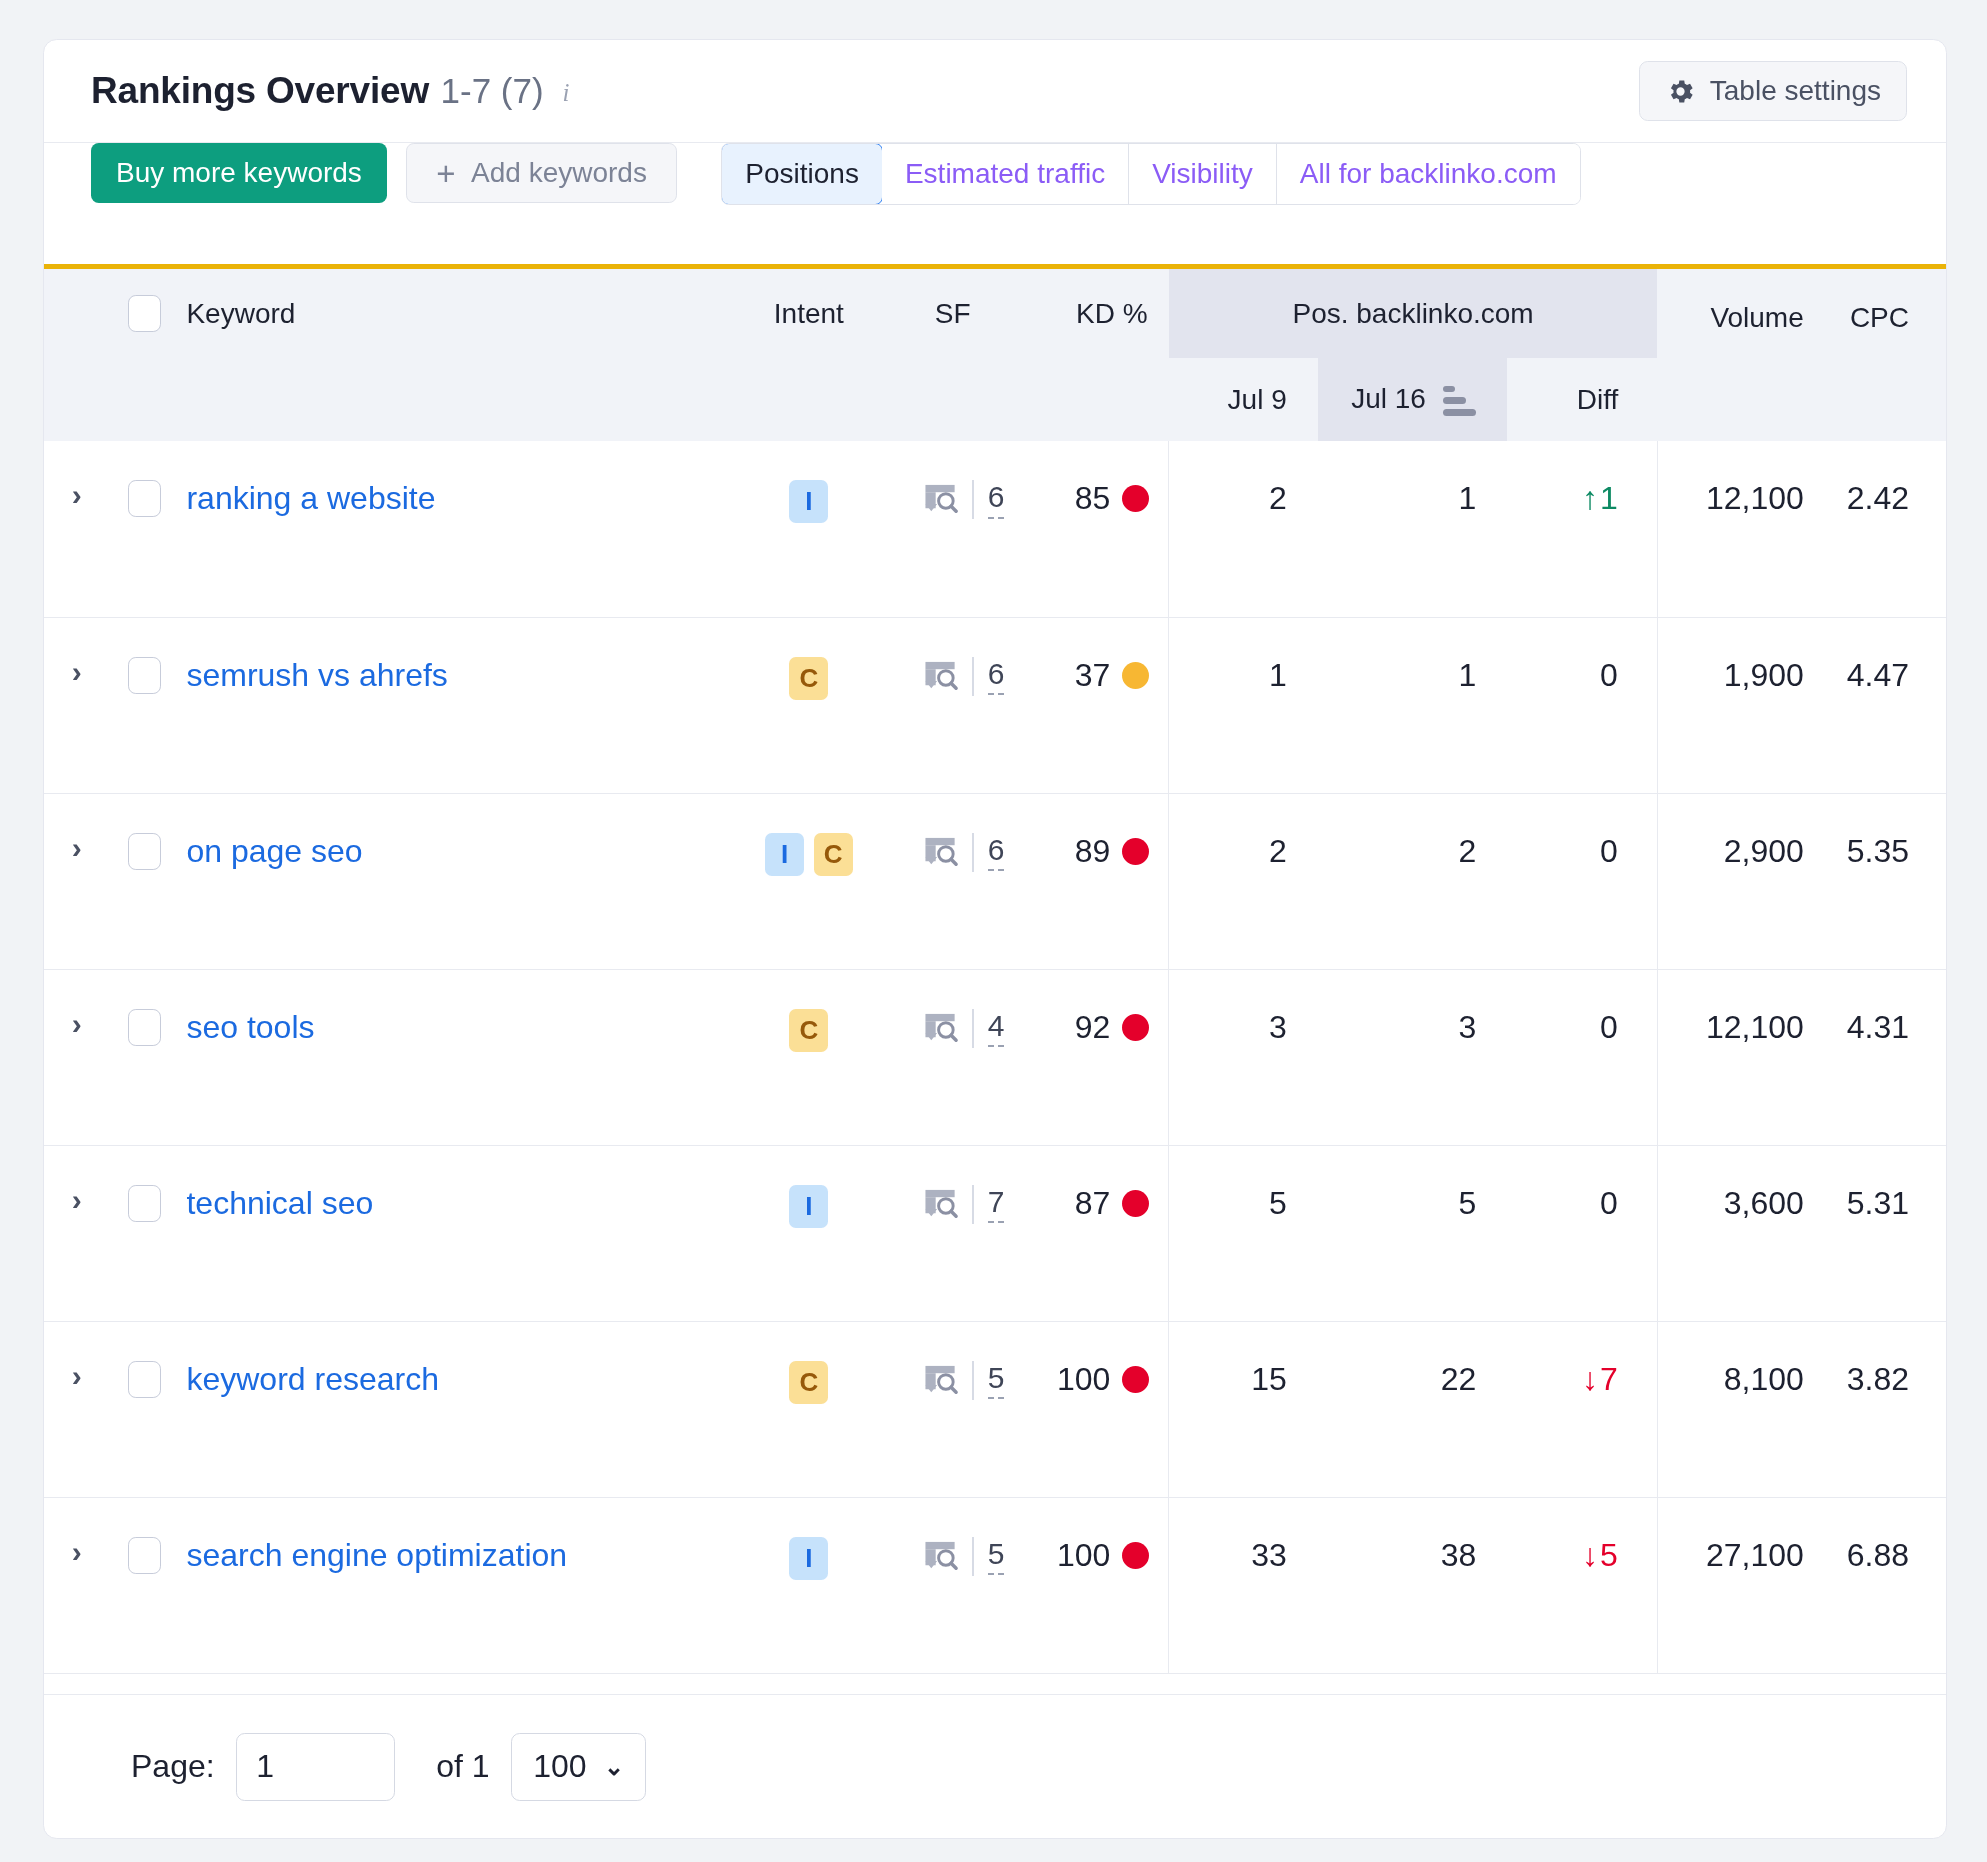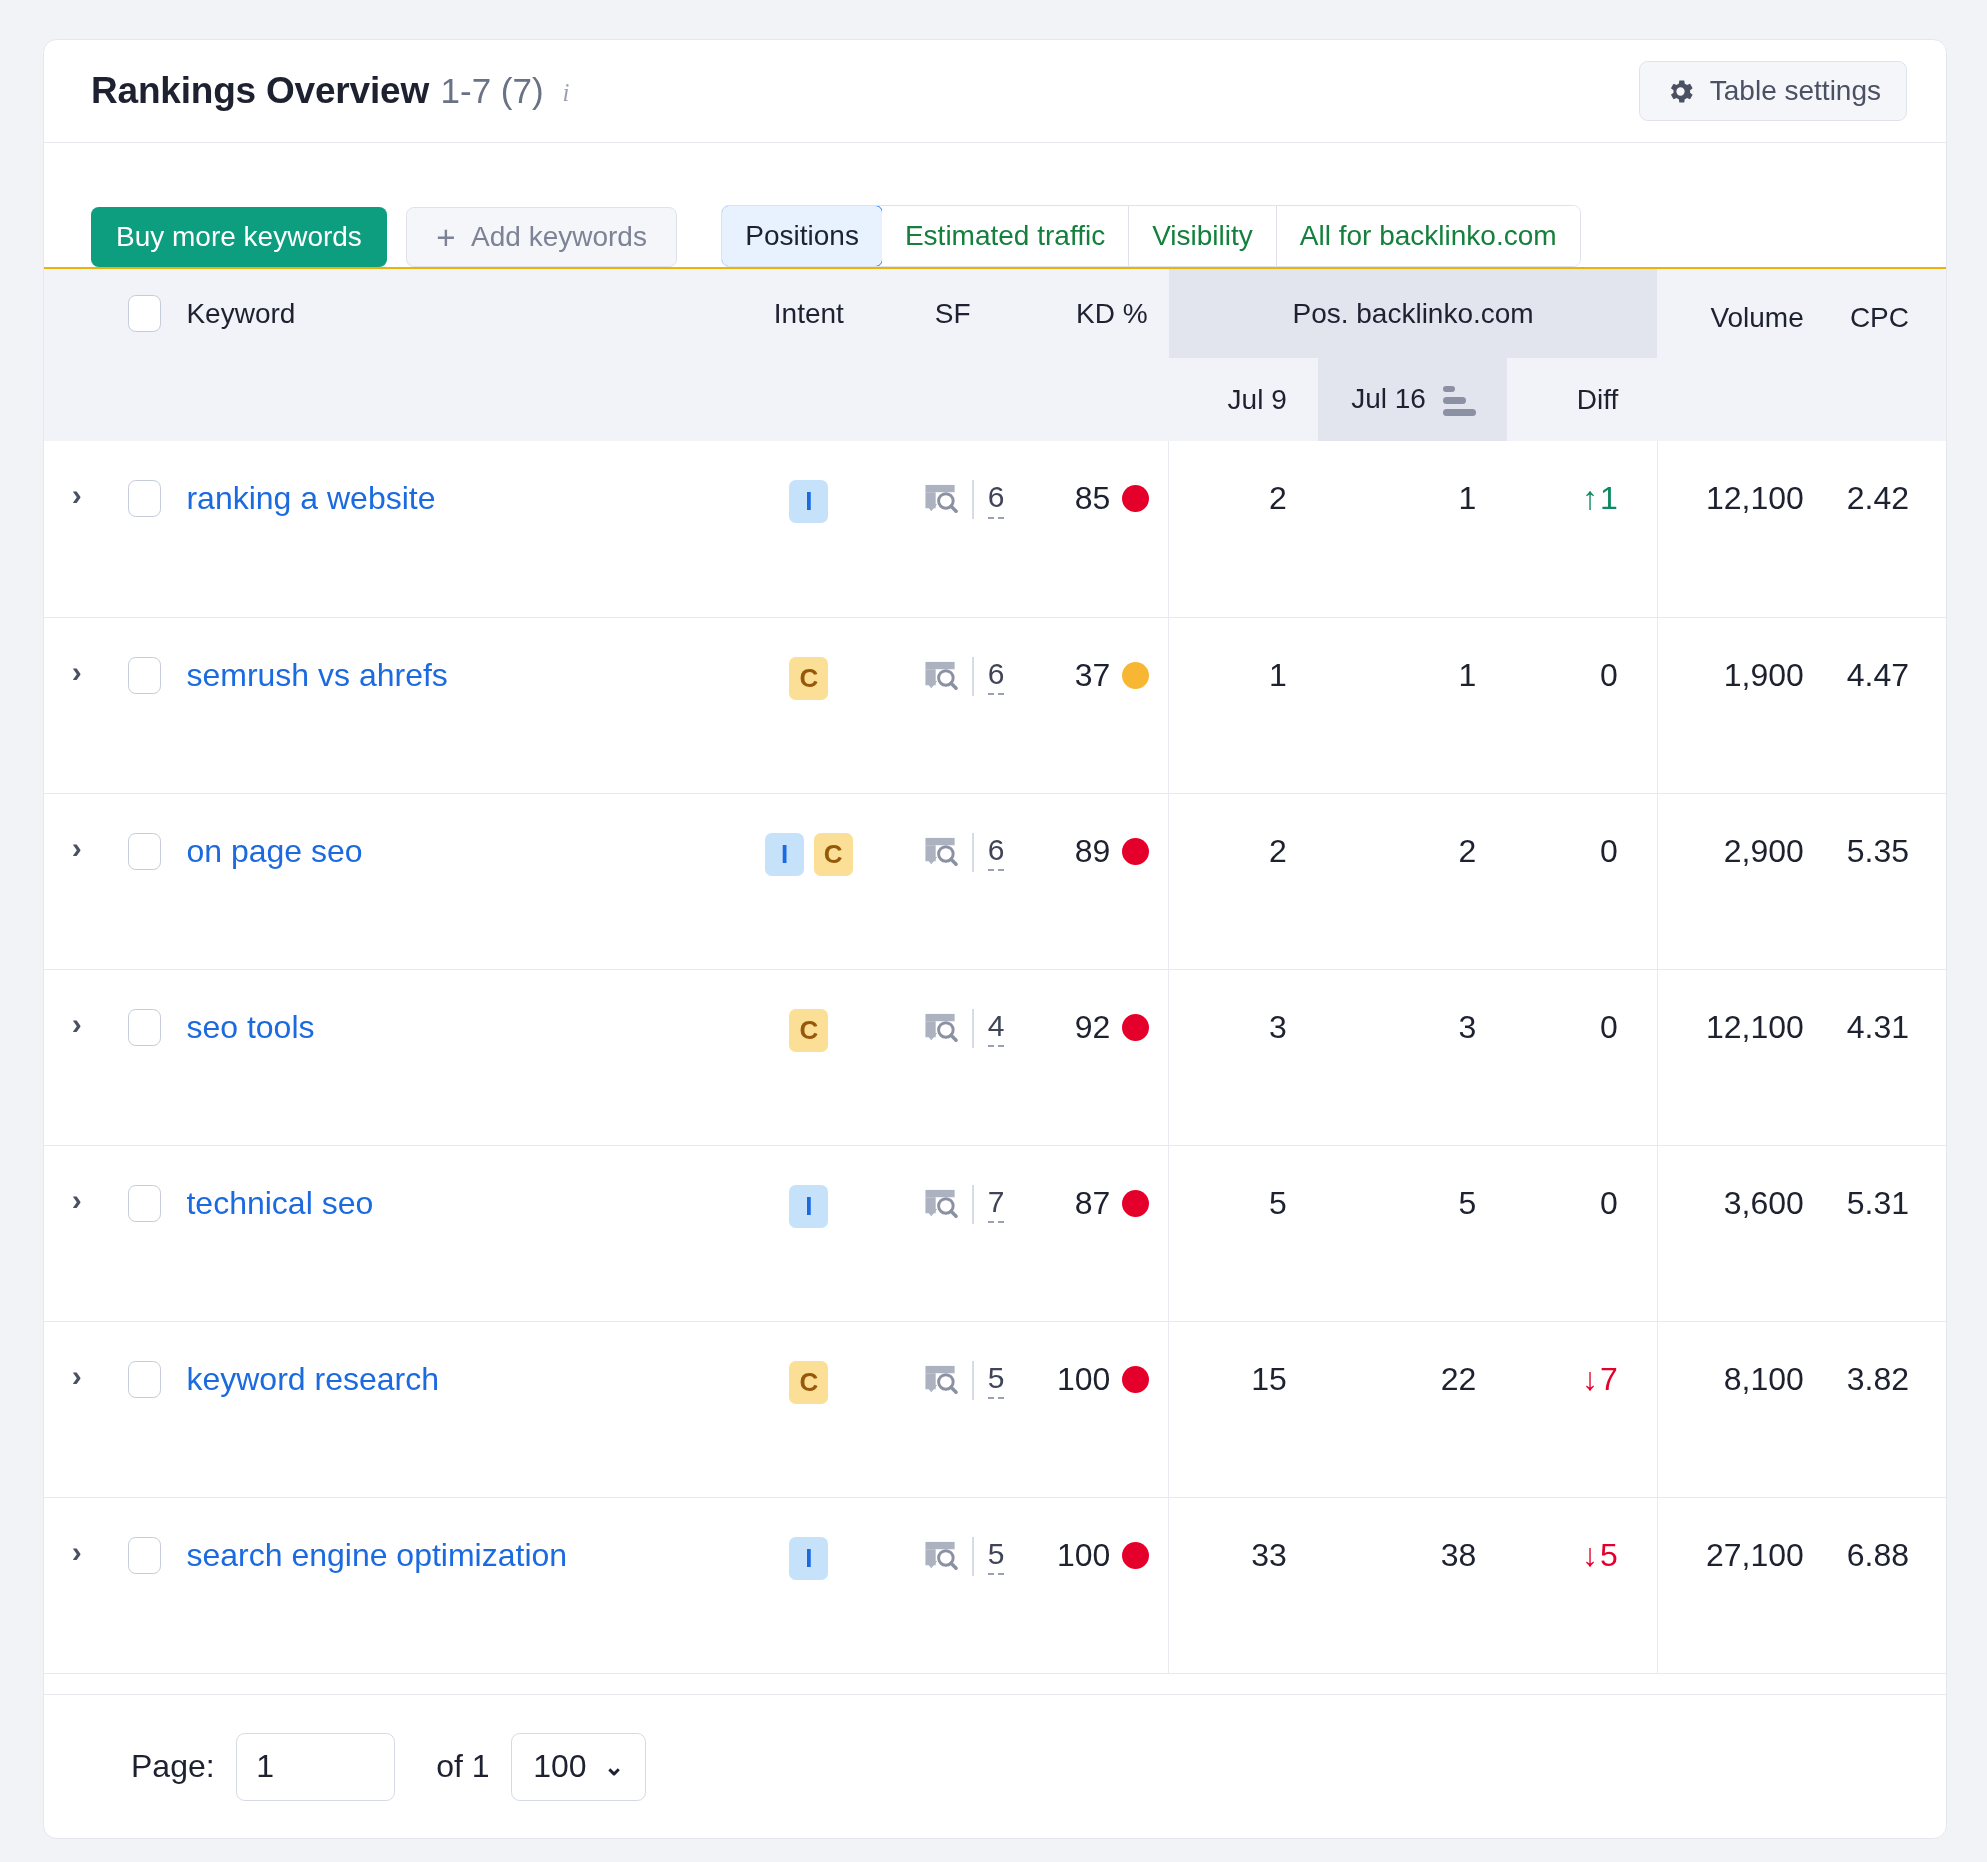--- a/index.html
+++ b/index.html
@@ -48,24 +48,24 @@
     border: 1px solid #dfe2ea;
     border-radius: 8.7px;
     font-size: 28px; color: #4a5163;
     cursor: pointer;
   }
   .gear { width: 31px; height: 31px; flex: none; }
 
   
   .toolbar {
     height: 126px;
-    display: flex; align-items: flex-end;
+    display: flex; align-items: flex-start;
     padding: 0 47px;
     gap: 19.4px;
-    border-bottom: 2px solid #eab308;
+    border-bottom: 5px solid #eab308;
   }
   .btn-buy {
     height: 60px; padding: 0 25px;
     background: #0d9e7f;
     color: #ffffff;
     border: none; border-radius: 7.8px;
     font-size: 28px; font-family: inherit;
     cursor: pointer;
     display: flex; align-items: center;
   }
@@ -80,21 +80,21 @@
   .plus { font-size: 33px; color: #7c8396; line-height: 1; }
   .seg {
     display: flex; margin-left: 25px;
     border: 1px solid #dfe2ea; border-radius: 7.8px;
     height: 62px; overflow: hidden;
     background: #fff;
   }
   .seg-item {
     display: flex; align-items: center;
     padding: 0 23px;
-    font-size: 28px; color: #15803d;
+    font-size: 28px; color: #8b5cf6;
     border-right: 1px solid #dfe2ea;
     cursor: pointer; background: #fff;
   }
   .seg-item:last-child { border-right: none; }
   .seg-item.active {
     background: #e8f2fe;
     color: #1d2130;
     border: 1.9px solid #2f7ff0;
     border-radius: 7.8px;
     margin: -1px;

